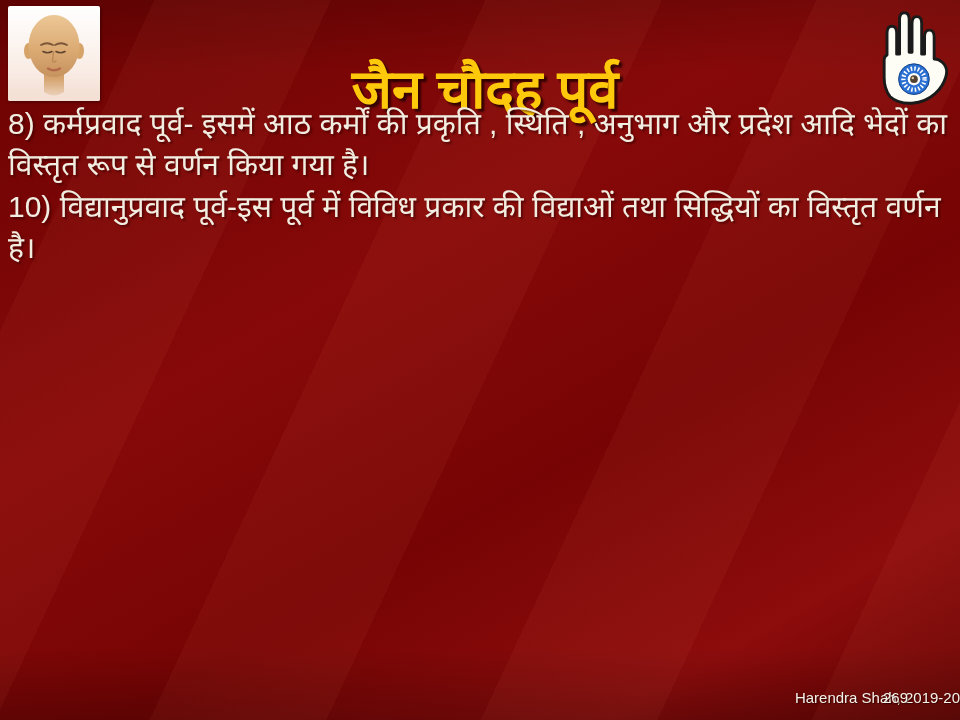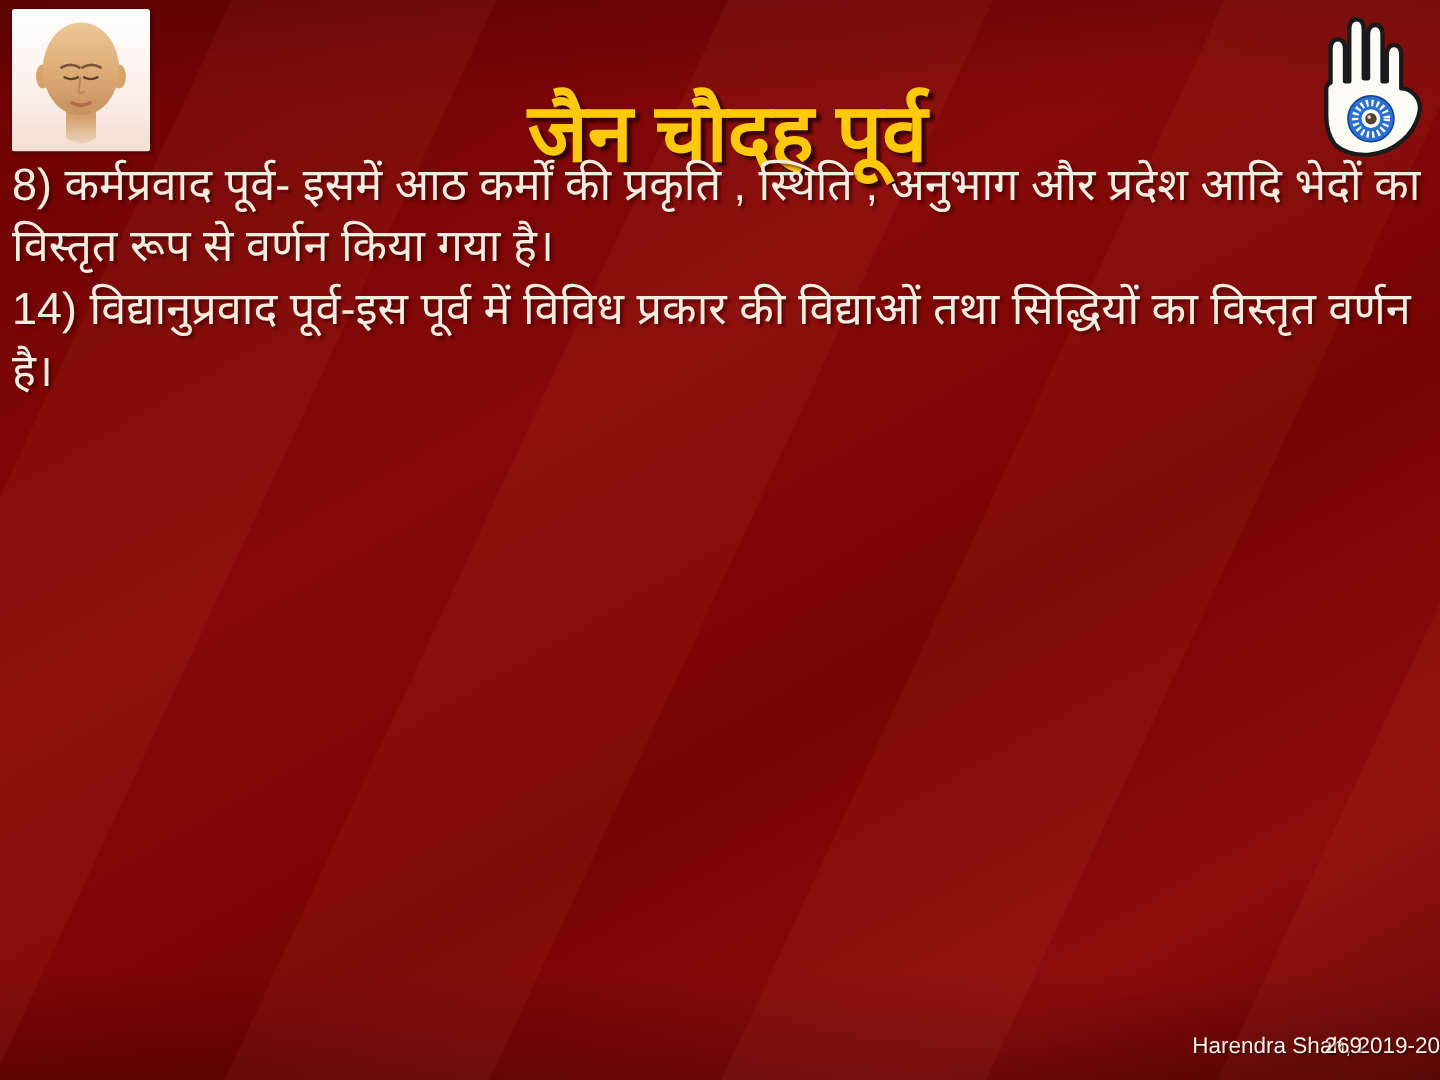--- a/index.html
+++ b/index.html
@@ -137,18 +137,18 @@
       <circle cx="39" cy="74" r="16" fill="#2a6fd2" stroke="#123f85" stroke-width="1"></circle>
       <circle cx="39" cy="74" r="11" fill="none" stroke="#ffffff" stroke-width="4.5" stroke-dasharray="1.6 2.1"></circle>
       <circle cx="39" cy="74" r="6.5" fill="#ffffff"></circle>
       <circle cx="39" cy="74" r="4" fill="#54412f"></circle>
       <circle cx="37.8" cy="72.8" r="1.3" fill="#d9c9a8"></circle>
     </svg>
   </div>
 
   <div class="content">
     <p>8) कर्मप्रवाद पूर्व- इसमें आठ कर्मों की प्रकृति , स्थिति , अनुभाग और प्रदेश आदि भेदों का विस्तृत रूप से वर्णन किया गया है।</p>
-    <p>14) विद्यानुप्रवाद पूर्व-इस पूर्व में विविध प्रकार की विद्याओं तथा सिद्धियों का विस्तृत वर्णन है।</p>
+    <p>10) विद्यानुप्रवाद पूर्व-इस पूर्व में विविध प्रकार की विद्याओं तथा सिद्धियों का विस्तृत वर्णन है।</p>
   </div>
 
   <div class="footer-author">Harendra Shah, 2019-20</div>
   <div class="page-number">269</div>
 </div>
 
 </body></html>

